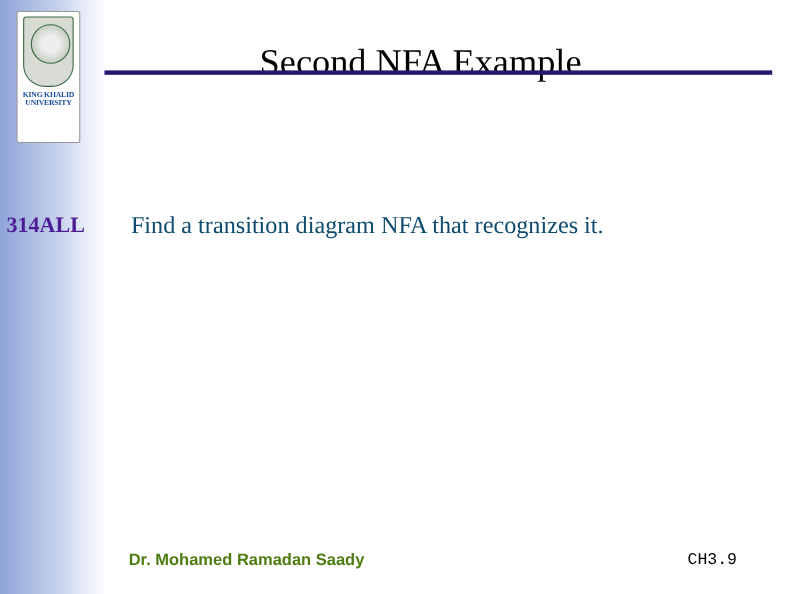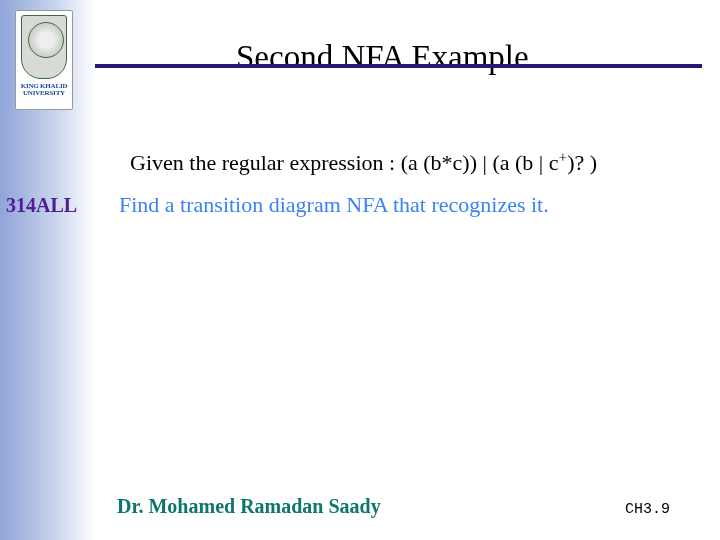--- a/index.html
+++ b/index.html
@@ -20,21 +20,21 @@
     left: 0; top: 0;
     width: 96px;
     height: 540px;
     background: linear-gradient(to right, #8fa4d8 0%, #c6d2ec 55%, #ffffff 100%);
   }
   .logo {
     position: absolute;
     left: 15px;
     top: 10px;
     width: 58px;
-    height: 100px;
+    height: 120px;
     background: #fff;
     border: 1px solid #999;
     border-radius: 2px;
     display: flex;
     flex-direction: column;
     align-items: center;
     justify-content: flex-start;
     padding-top: 4px;
   }
   .logo-crest {
@@ -98,31 +98,31 @@
     font-family: 'Times New Roman', serif;
     font-size: 22px;
     color: #000;
   }
   .line2 {
     position: absolute;
     left: 119px;
     top: 192px;
     font-family: 'Times New Roman', serif;
     font-size: 22px;
-    color: #3b82f6;
+    color: #0c4a6e;
   }
   sup { font-size: 0.7em; }
   .footer-author {
     position: absolute;
     left: 117px;
     bottom: 22px;
-    font-family: Liberation Serif, serif;
+    font-family: Liberation Sans, sans-serif;
     font-weight: bold;
-    font-size: 20px;
-    color: #0f766e;
+    font-size: 15px;
+    color: #4d7c0f;
   }
   .footer-page {
     position: absolute;
     right: 50px;
     bottom: 22px;
     font-family: Liberation Mono, monospace;
     font-size: 15px;
     color: #000;
   }
 </style>
@@ -136,22 +136,19 @@
   <div class="logo">
     <div class="logo-crest"></div>
     <div class="logo-text">KING KHALID UNIVERSITY</div>
   </div>
 
   <div class="course-code">314ALL</div>
 
   <div class="title">Second NFA Example</div>
   <div class="title-underline"></div>
 
-  <div class="line1">
-    <span>Given the regular expression :  (a (b*c)) | (a (b | c</span><sup>+</sup><span>)? )</span>
-  </div>
 
   <div class="line2">Find a transition diagram NFA that recognizes it.</div>
 
   <div class="footer-author">Dr. Mohamed Ramadan Saady</div>
   <div class="footer-page">CH3.9</div>
 
 </div>
 
 </body></html>

